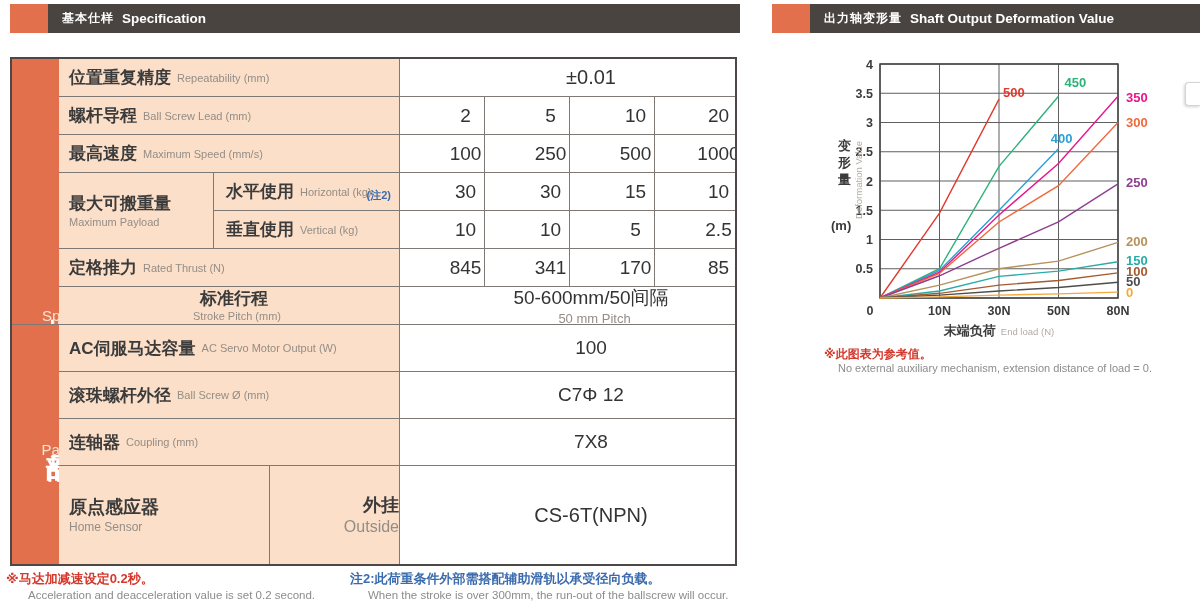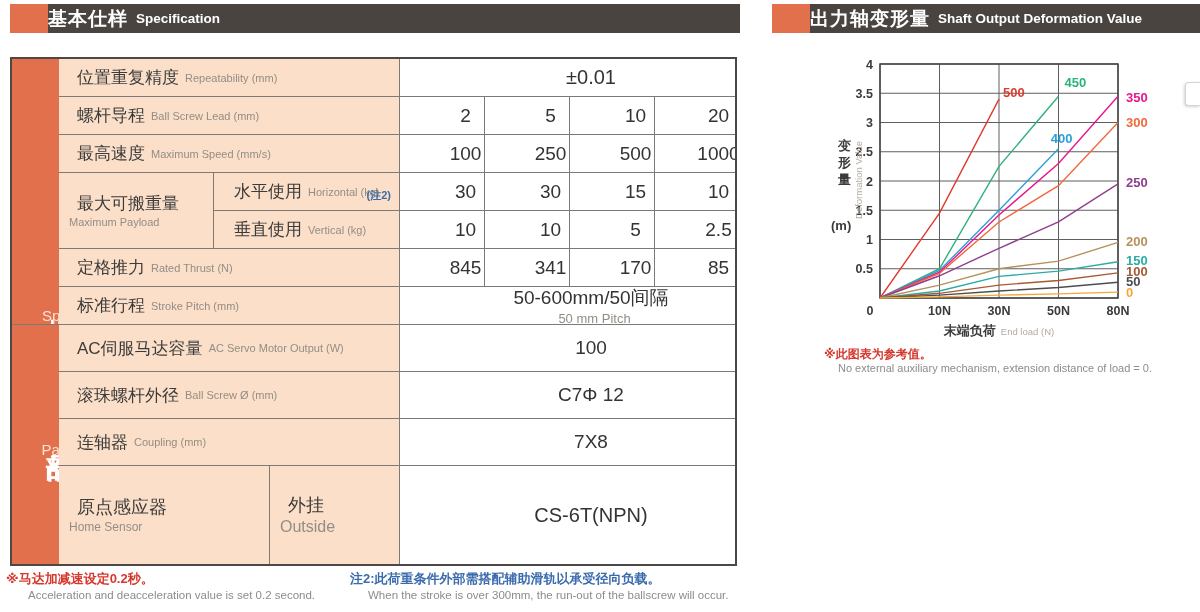--- a/index.html
+++ b/index.html
@@ -4,39 +4,39 @@
 <style>
   * { margin:0; padding:0; box-sizing:border-box; }
   html,body { width:1200px; height:612px; background:#fff;
     font-family:"Liberation Sans","DejaVu Sans",sans-serif; overflow:hidden; }
   .stage { position:absolute; left:0; top:0; width:1200px; height:612px; background:#fff; }
 
   
   .hdr { position:absolute; top:4px; height:29px; background:var(--header_bg);
     display:flex; align-items:center; color:#fff; }
   .hdr .sq { width:38px; height:29px; background:var(--accent_orange); flex:0 0 auto; }
-  .hdr .t-zh { font-size:19px; font-weight:bold; letter-spacing:1px; }
+  .hdr .t-zh { font-size:12px; font-weight:bold; margin-left:14px; letter-spacing:1px; }
   .hdr .t-en { font-size:13.5px; font-weight:bold; margin-left:8px; }
 
   
   .spec-table { position:absolute; left:10px; top:57px; width:727px; height:509px;
     display:grid; gap:1px; background:var(--grid_line);
     border:2px solid var(--table_border);
     grid-template-columns:46px 154px 55px 129px 84px 84px 84px 1fr;
     grid-template-rows:repeat(7,37px) 46px 46px 46px 1fr; }
   .cell { overflow:hidden;padding-left:47px; }
   .g { background:var(--accent_orange); color:#fff; display:flex; flex-direction:column;
        align-items:center; justify-content:center; }
   .g .gzh { writing-mode:vertical-rl; text-orientation:upright; font-size:27px;
        font-weight:bold; line-height:1; letter-spacing:3px; }
   .g .gen { font-size:15px; color:#FBE2D3; margin-top:4px; }
   .l { background:var(--cell_peach); display:flex; align-items:baseline;
        padding-left:10px; position:relative; }
   .l { align-items:center; }
-  .zh { font-size:17px; font-weight:normal; color:var(--text_dark); white-space:nowrap;margin-left:8px; }
+  .zh { font-size:17px; font-weight:bold; color:var(--text_dark); white-space:nowrap; }
   .en { font-size:11px; color:var(--text_gray); margin-left:6px; white-space:nowrap; }
   .ls { background:var(--cell_peach); display:flex; flex-direction:column;
         justify-content:center; padding-left:10px; position:relative; }
   .ls .zh { line-height:1.25; }
   .ls .en { margin-left:0; margin-top:2px; }
   .v { background:#fff; display:flex; align-items:center; justify-content:center;
        font-size:19px; color:var(--value_text); }
   .v .sub { font-size:13px; color:var(--text_gray); margin-left:7px; }
   .supnote { position:absolute; top:15px; right:8px; font-size:11px; font-weight:bold;
        color:var(--note_blue); }
@@ -140,21 +140,21 @@
 
     <div class="cell l" style="grid-row:6;grid-column:2/5;">
       <span class="zh">定格推力</span>
       <span class="en">Rated Thrust (N)</span>
     </div>
     <div class="cell v" style="grid-row:6;grid-column:5;">845</div>
     <div class="cell v" style="grid-row:6;grid-column:6;">341</div>
     <div class="cell v" style="grid-row:6;grid-column:7;">170</div>
     <div class="cell v" style="grid-row:6;grid-column:8;">85</div>
 
-    <div class="cell l" style="grid-row:7;grid-column:2/5;">
+    <div class="cell l" style="grid-row:7;grid-column:2/5;flex-direction:column;">
       <span class="zh">标准行程</span>
       <span class="en">Stroke Pitch (mm)</span>
     </div>
     <div class="cell v" style="grid-row:7;grid-column:5/9;flex-direction:column;">
       <span>50-600mm/50间隔</span>
       <span class="sub">50 mm Pitch</span>
     </div>
 
     <div class="cell l" style="grid-row:8;grid-column:2/5;">
       <span class="zh">AC伺服马达容量</span>
@@ -171,21 +171,21 @@
     <div class="cell l" style="grid-row:10;grid-column:2/5;">
       <span class="zh">连轴器</span>
       <span class="en">Coupling (mm)</span>
     </div>
     <div class="cell v" style="grid-row:10;grid-column:5/9;">7X8</div>
 
     <div class="cell ls" style="grid-row:11;grid-column:2/4;">
       <span class="zh" style="font-size:18px;">原点感应器</span>
       <span class="en" style="font-size:12px;">Home Sensor</span>
     </div>
-    <div class="cell ls" style="grid-row:11;grid-column:4;">
+    <div class="cell ls" style="grid-row:11;grid-column:4;text-align:right;">
       <span class="zh" style="font-size:18px;">外挂</span>
       <span class="en" style="font-size:16px;">Outside</span>
     </div>
     <div class="cell v" style="grid-row:11;grid-column:5/9;font-size:20px;">CS-6T(NPN)</div>
 
   </div>
 
   <div class="fn fn-zh" style="left:6px;top:570px;color:var(--note_red);">※马达加减速设定0.2秒。</div>
   <div class="fn fn-en" style="left:28px;top:589px;">Acceleration and deacceleration value is set 0.2 second.</div>
   <div class="fn fn-zh" style="left:350px;top:570px;color:var(--note_blue);">注2:此荷重条件外部需搭配辅助滑轨以承受径向负载。</div>

